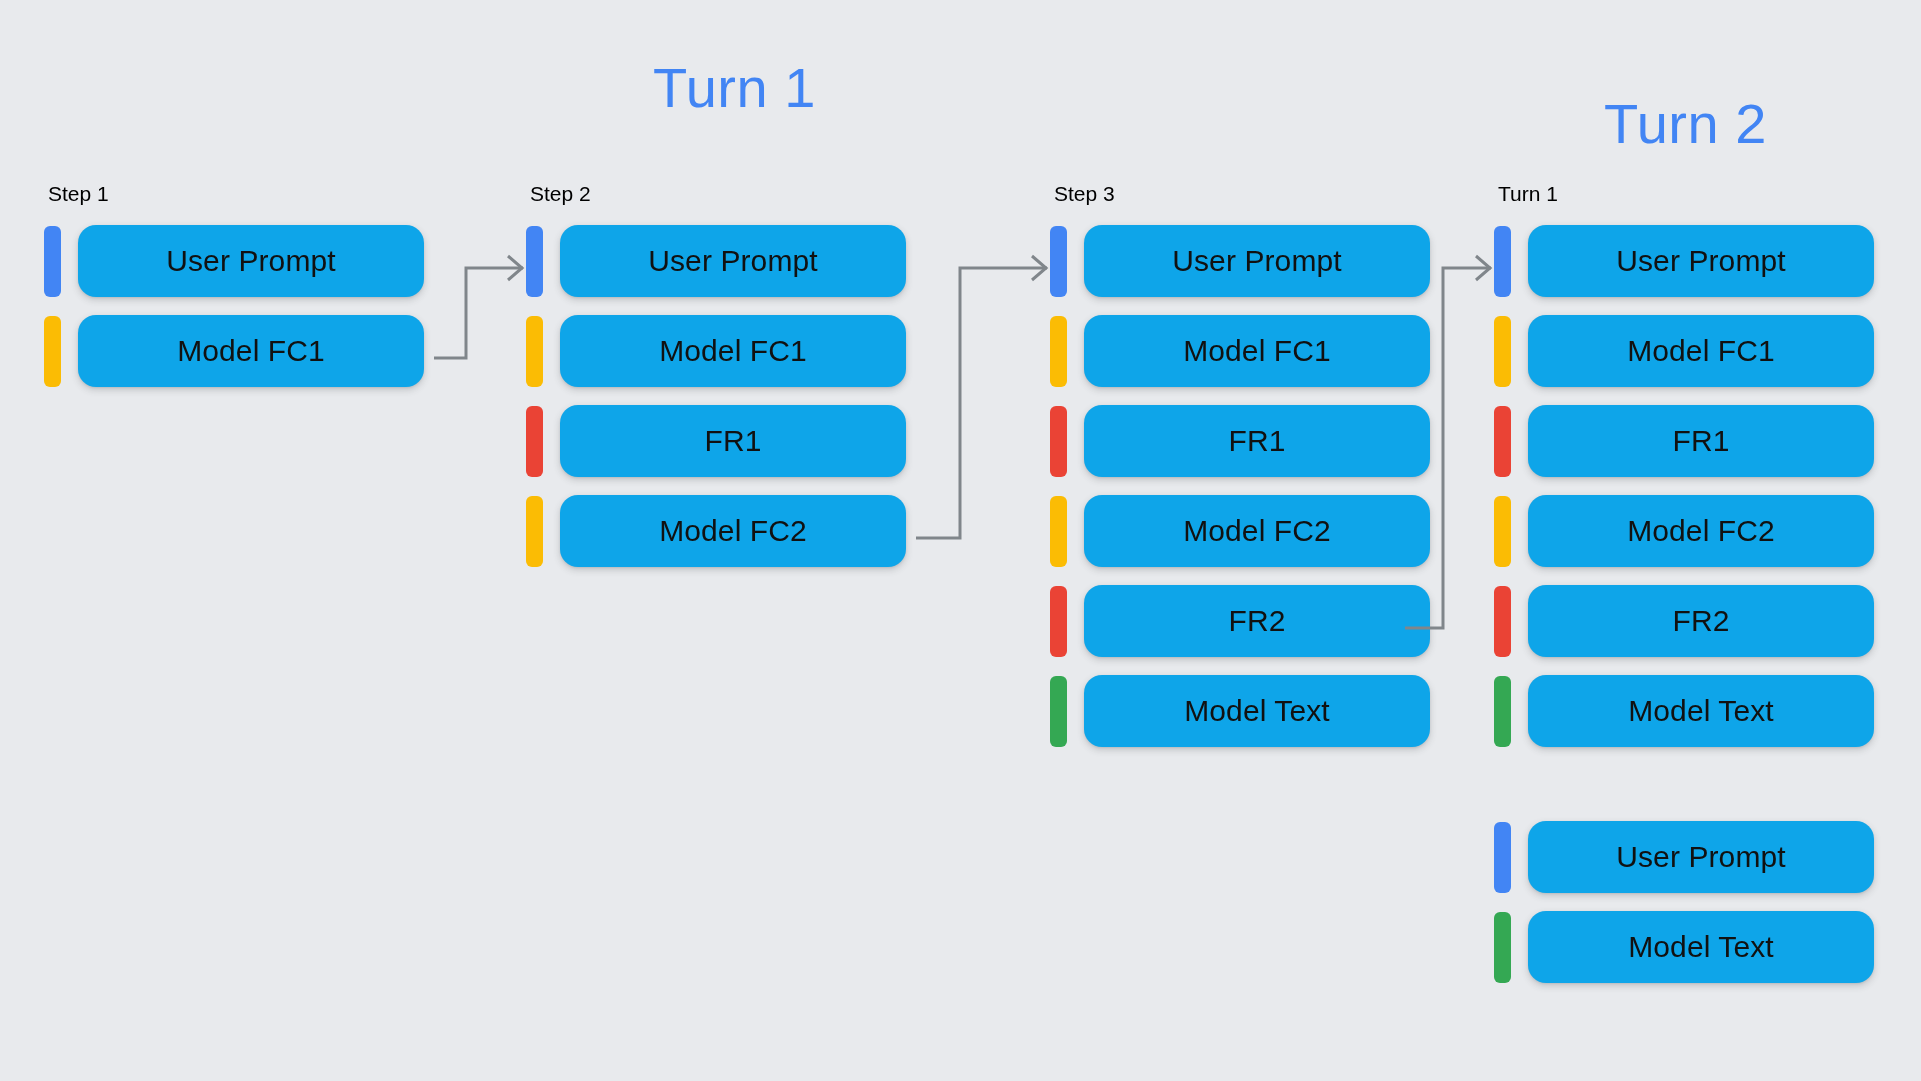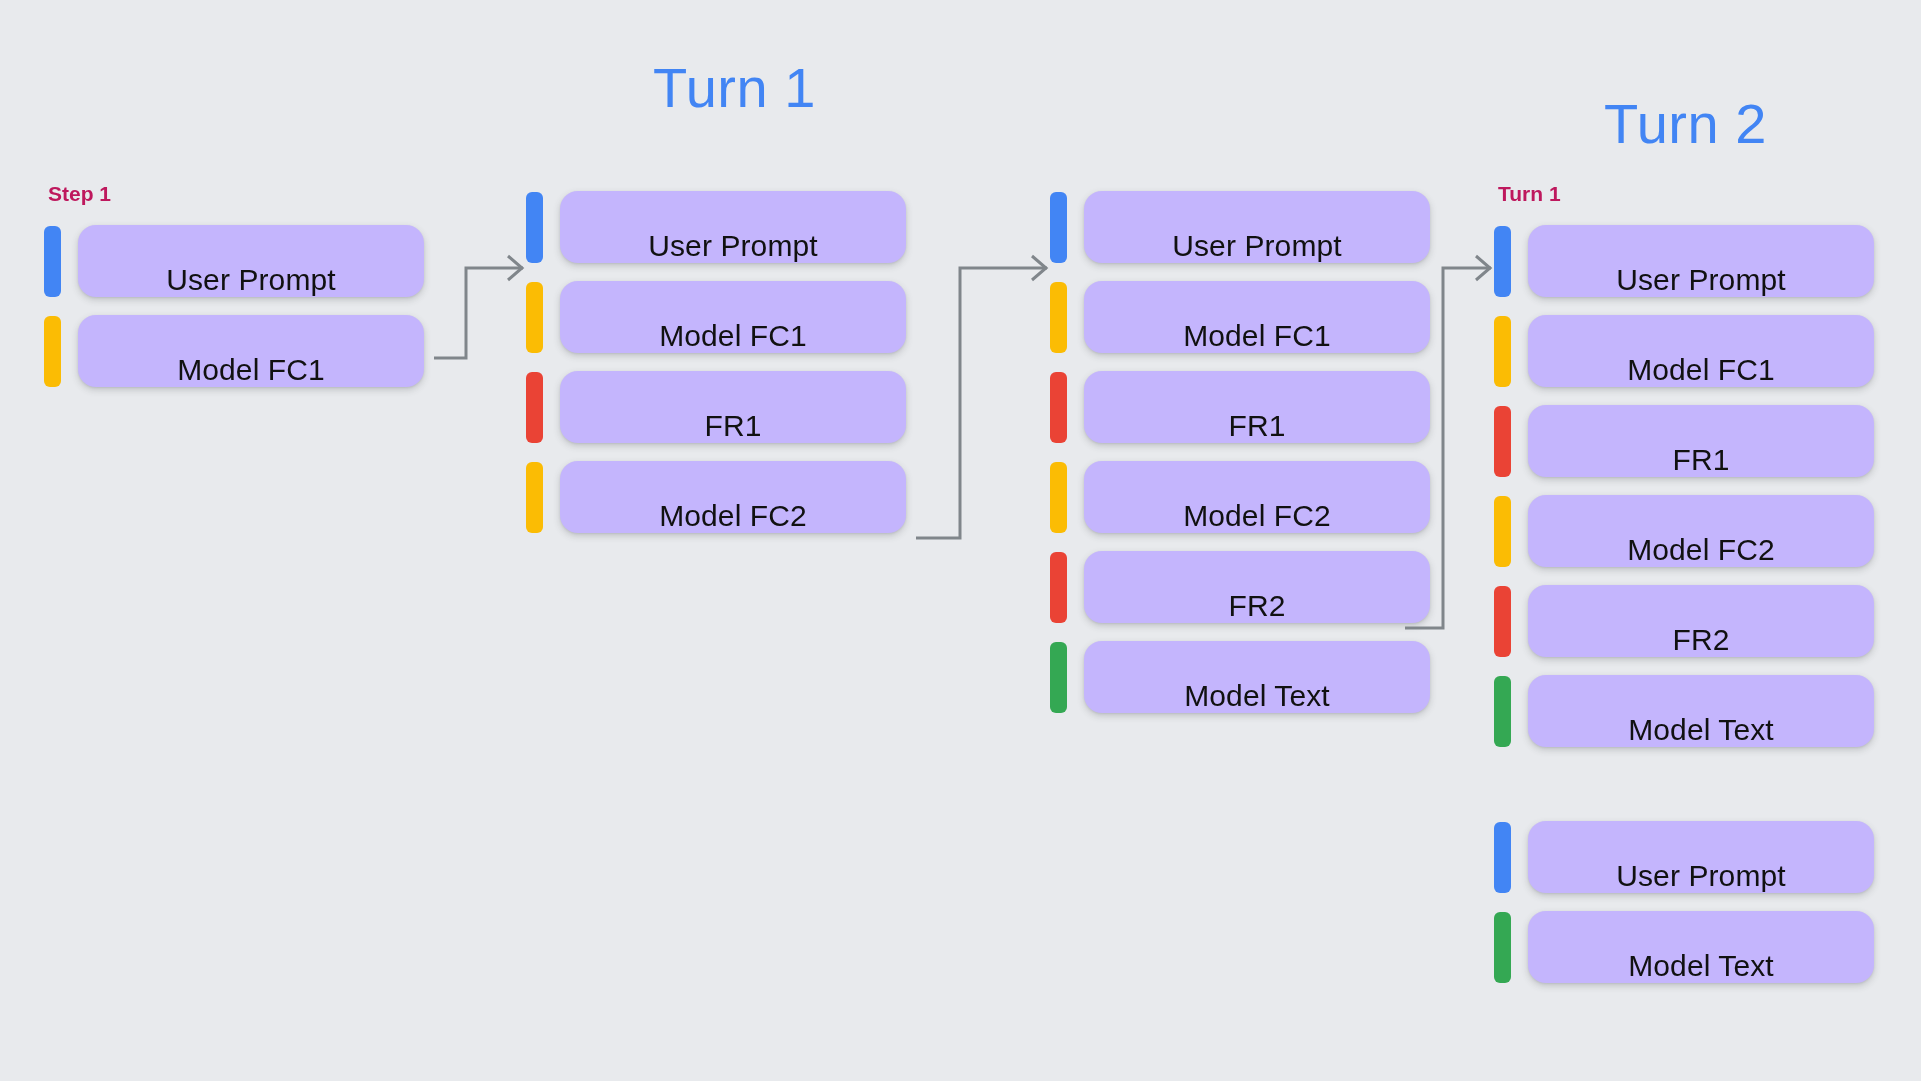--- a/index.html
+++ b/index.html
@@ -35,22 +35,22 @@
   #turn-title-2 { left: 1604px; top: 55px; margin-top: 36px; }
 
   
   .column {
     position: absolute;
     width: 380px;
   }
 
   .column-label {
     font-size: 21px;
-    font-weight: 700;
-    color: #be185d;
+    font-weight: 400;
+    color: #000000;
     margin-bottom: 10px;
     padding-left: 4px;
     white-space: nowrap;
   }
 
   .rows { display: block; }
 
   .row {
     display: flex;
     align-items: center;
@@ -65,25 +65,25 @@
   }
   .bar.blue   { background: #4285f4; }
   .bar.yellow { background: #fbbc04; }
   .bar.red    { background: #ea4335; }
   .bar.green  { background: #34a853; }
 
   .card {
     margin-left: 17px;
     flex: 1 1 auto;
     height: 72px;
-    background: #c4b5fd;
+    background: #0ea5e9;
     border-radius: 18px;
     box-shadow: 0 3px 7px rgba(60,64,67,0.22), 0 1px 2px rgba(60,64,67,0.10);
     display: flex;
-    align-items: flex-end;
+    align-items: center;
     justify-content: center;
   }
 
   .card-label {
     font-size: 30px;
     font-weight: 400;
     color: #111111;
     white-space: nowrap;
     letter-spacing: 0.1px;
   }
@@ -138,20 +138,21 @@
         <div class="row">
           <div class="bar yellow"></div>
           <div class="card">
             <span class="card-label">Model FC1</span>
           </div>
         </div>
       </div>
   </div>
 
   <div class="column" id="col-step2">
+    <div class="column-label">Step 2</div>
     <div class="rows">
         <div class="row">
           <div class="bar blue"></div>
           <div class="card">
             <span class="card-label">User Prompt</span>
           </div>
         </div>
         <div class="row">
           <div class="bar yellow"></div>
           <div class="card">
@@ -167,20 +168,21 @@
         <div class="row">
           <div class="bar yellow"></div>
           <div class="card">
             <span class="card-label">Model FC2</span>
           </div>
         </div>
       </div>
   </div>
 
   <div class="column" id="col-step3">
+    <div class="column-label">Step 3</div>
     <div class="rows">
         <div class="row">
           <div class="bar blue"></div>
           <div class="card">
             <span class="card-label">User Prompt</span>
           </div>
         </div>
         <div class="row">
           <div class="bar yellow"></div>
           <div class="card">

